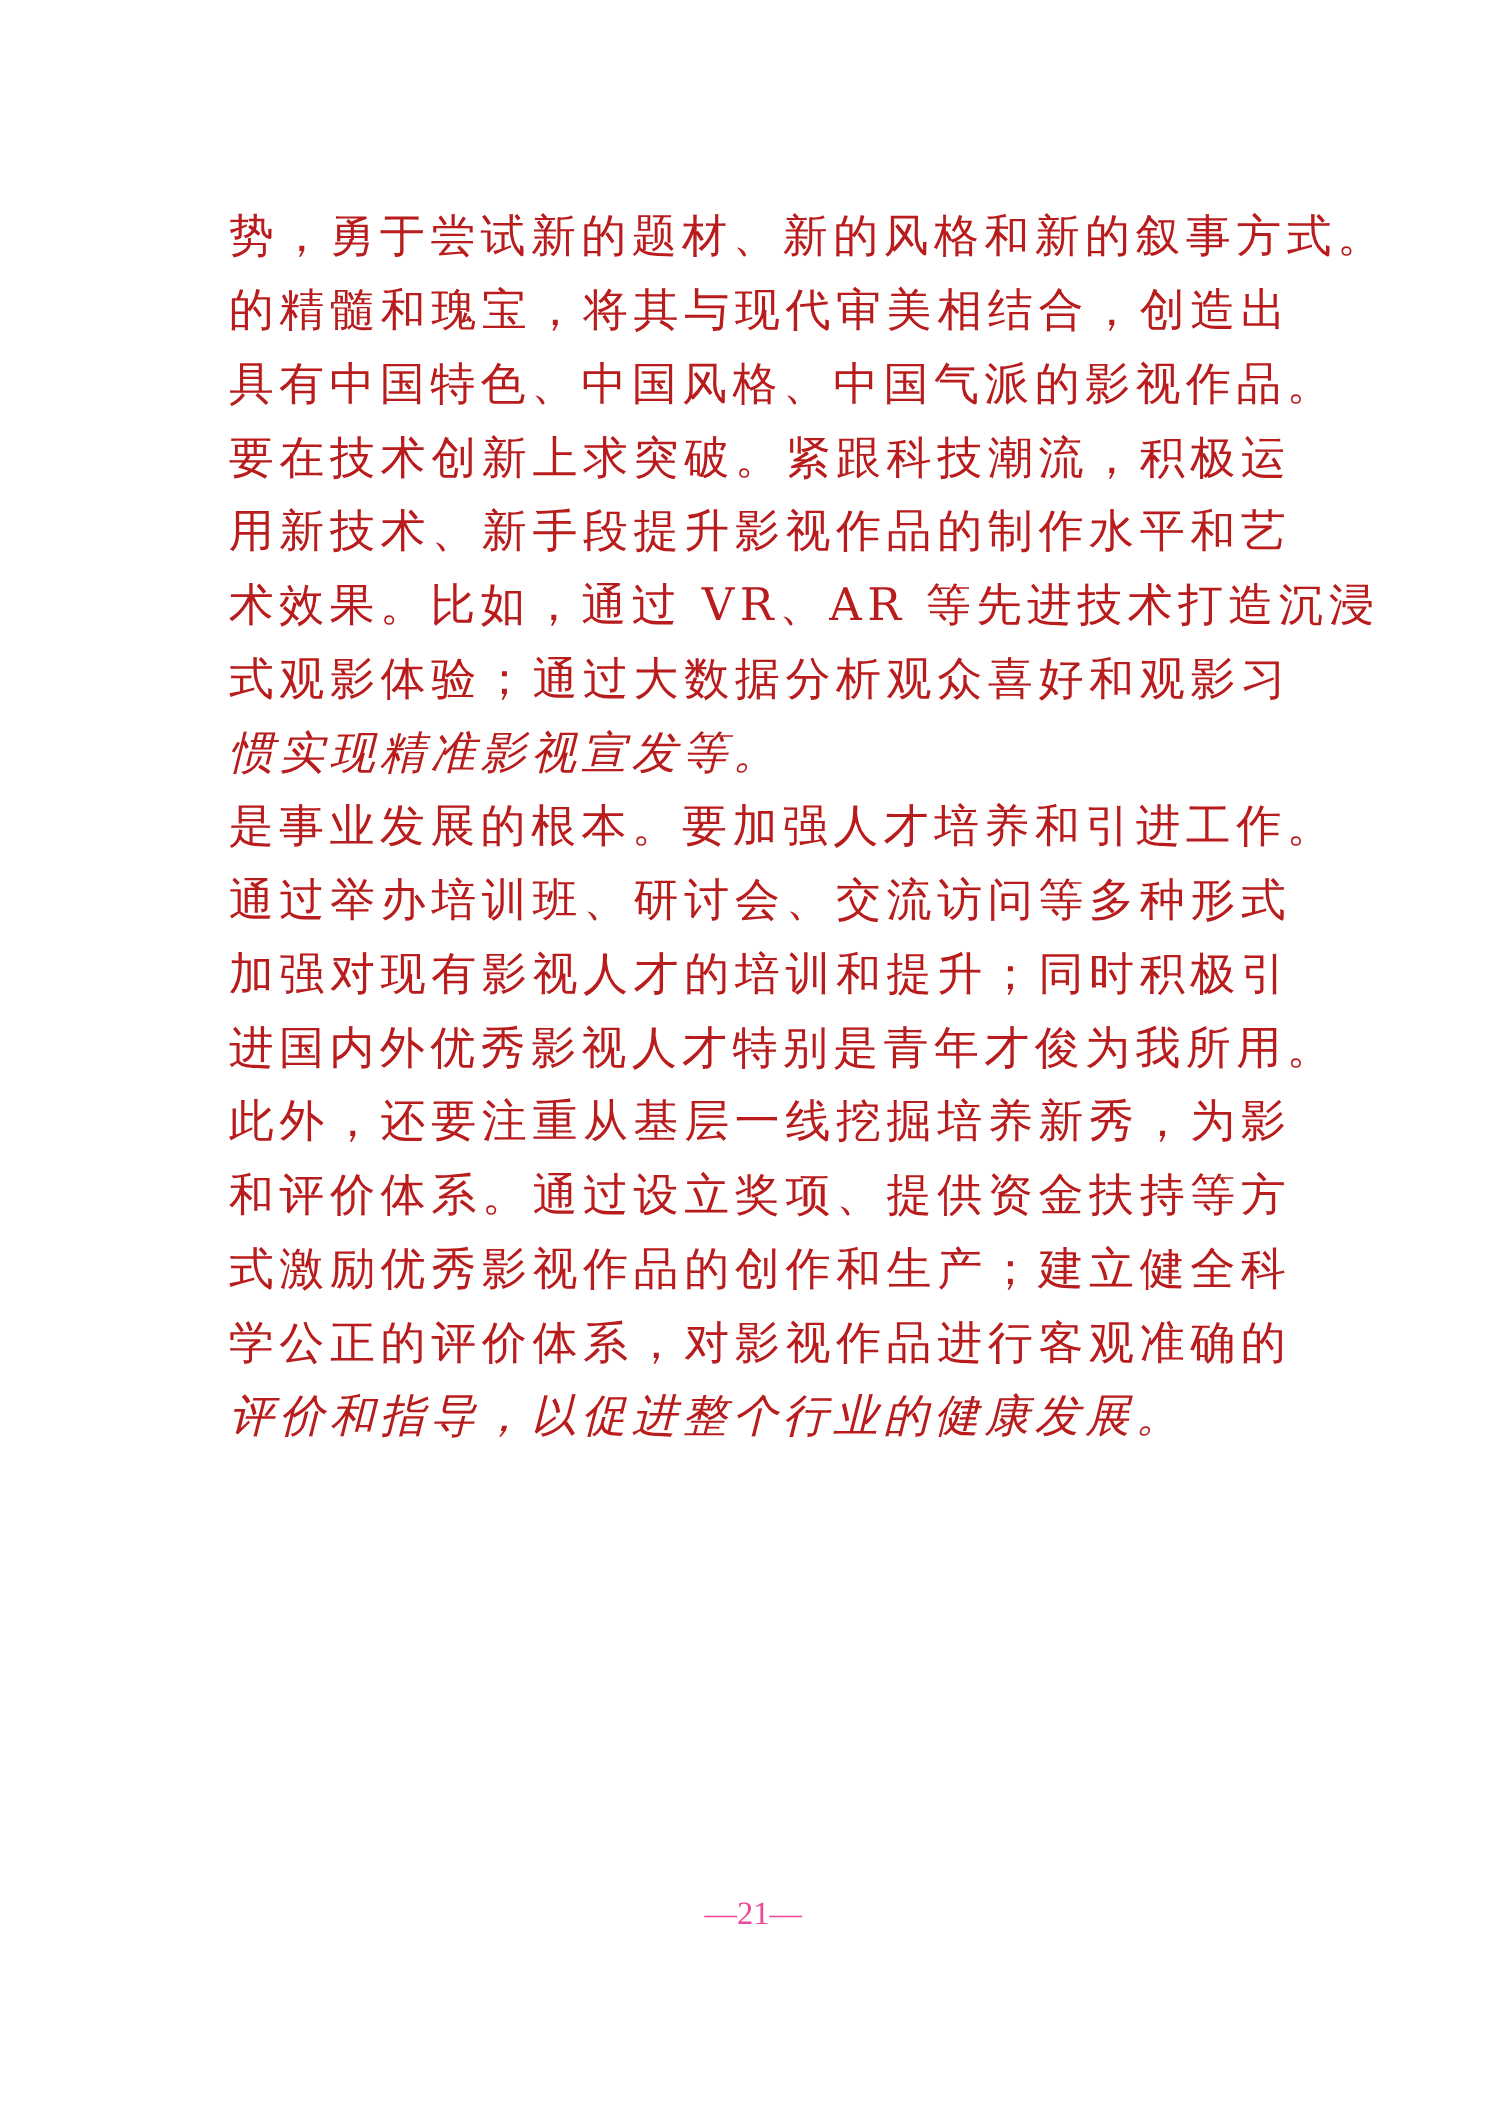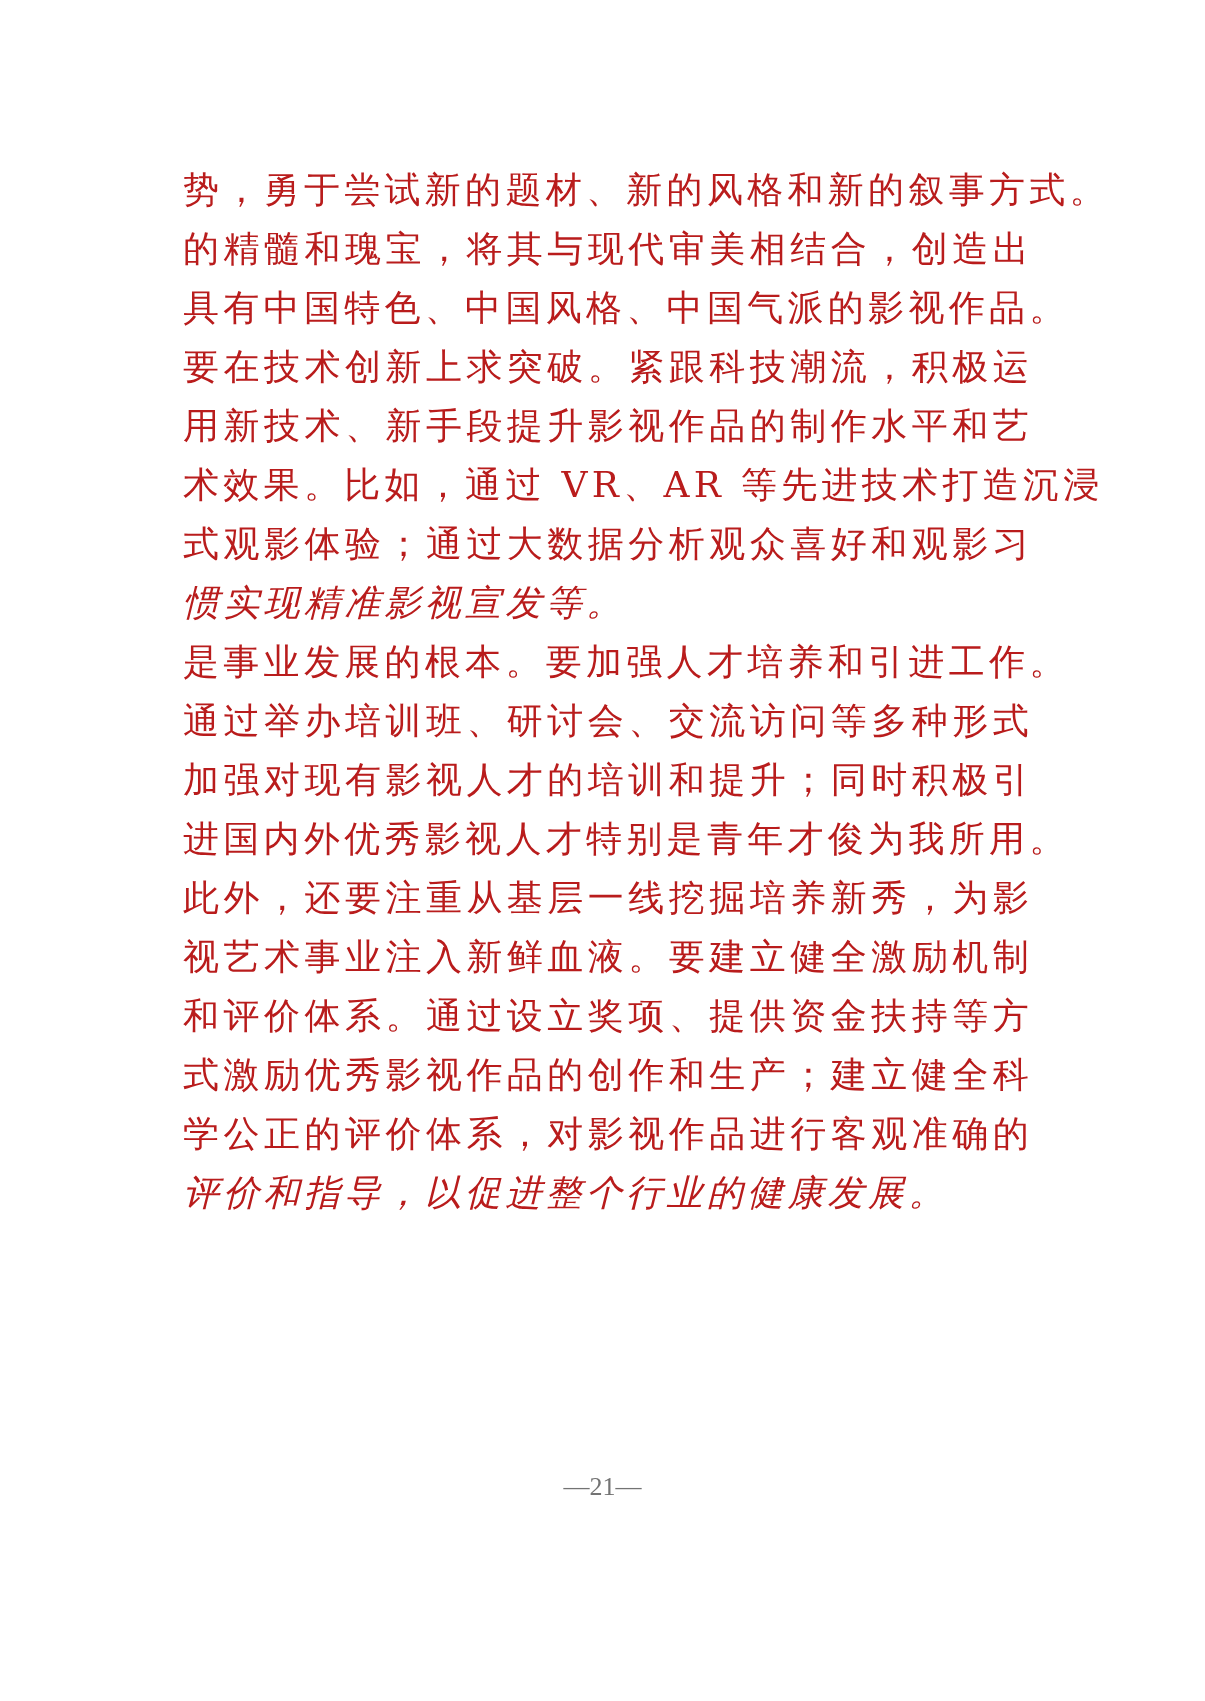--- a/index.html
+++ b/index.html
@@ -42,24 +42,24 @@
       text-align-last: left;
       font-style: italic;
     }
     .line.indent {
       padding-left: 74px;
     }
     .page-number {
       position: absolute;
       left: 0;
       width: 1205px;
-      top: 1472px;
+      top: 1516px;
       text-align: center;
       font-size: 26px;
-      color: #737373;
+      color: #ec4899;
       font-family: "Liberation Serif", "DejaVu Serif", serif;
       letter-spacing: 0px;
     }
   </style>
 </head>
 <body>
 
 <div class="page">
   <div class="body-text">
 
@@ -73,21 +73,20 @@
       <div class="line">式观影体验；通过大数据分析观众喜好和观影习</div>
       <div class="line last">惯实现精准影视宣发等。</div>
     </div>
 
     <div class="paragraph">
       <div class="line">是事业发展的根本。要加强人才培养和引进工作。</div>
       <div class="line">通过举办培训班、研讨会、交流访问等多种形式</div>
       <div class="line">加强对现有影视人才的培训和提升；同时积极引</div>
       <div class="line">进国内外优秀影视人才特别是青年才俊为我所用。</div>
       <div class="line">此外，还要注重从基层一线挖掘培养新秀，为影</div>
-      <div class="line">视艺术事业注入新鲜血液。要建立健全激励机制</div>
       <div class="line">和评价体系。通过设立奖项、提供资金扶持等方</div>
       <div class="line">式激励优秀影视作品的创作和生产；建立健全科</div>
       <div class="line">学公正的评价体系，对影视作品进行客观准确的</div>
       <div class="line last">评价和指导，以促进整个行业的健康发展。</div>
     </div>
   </div>
 
   <div class="page-number">—21—</div>
 </div>
 

